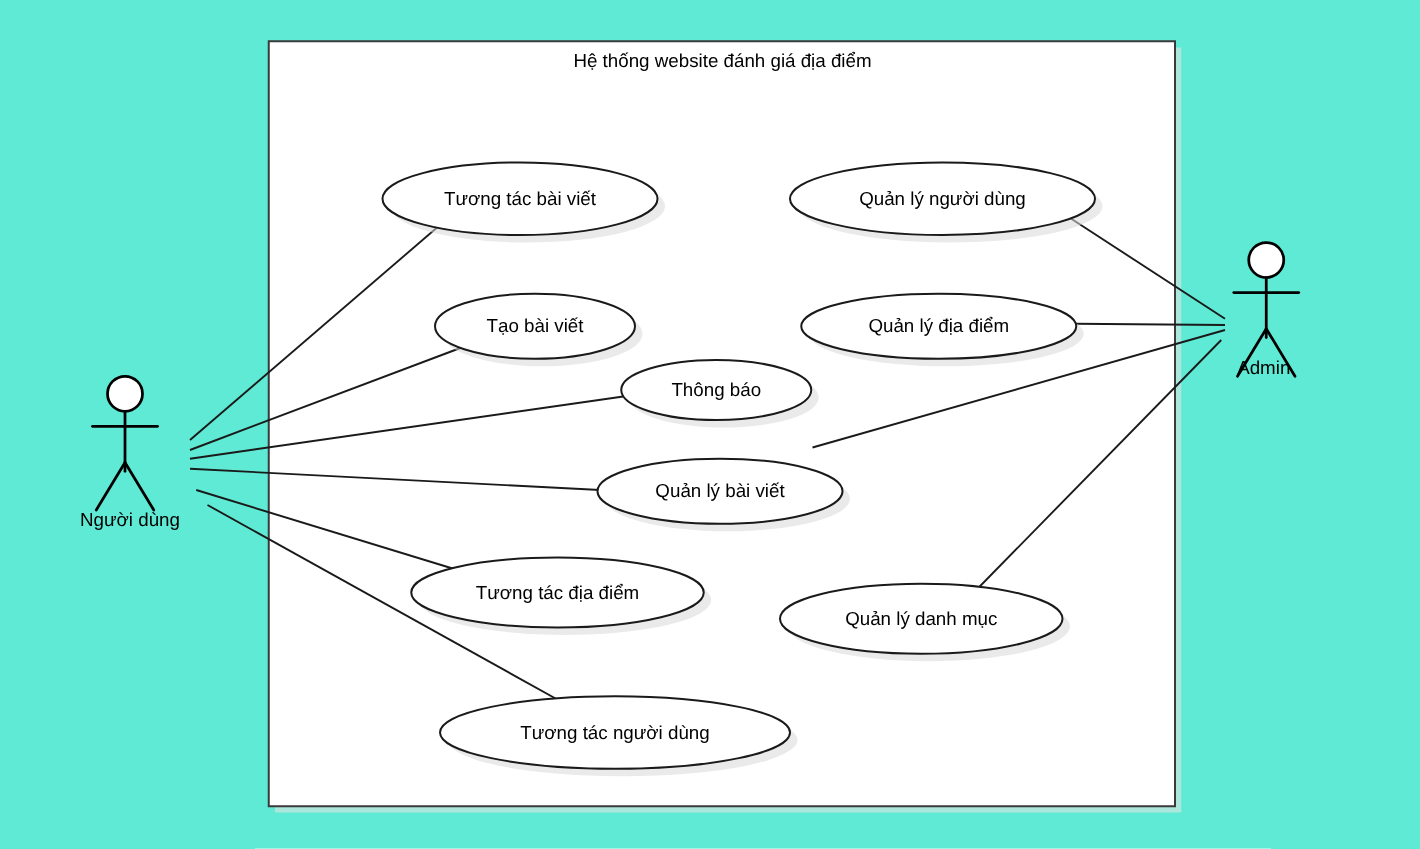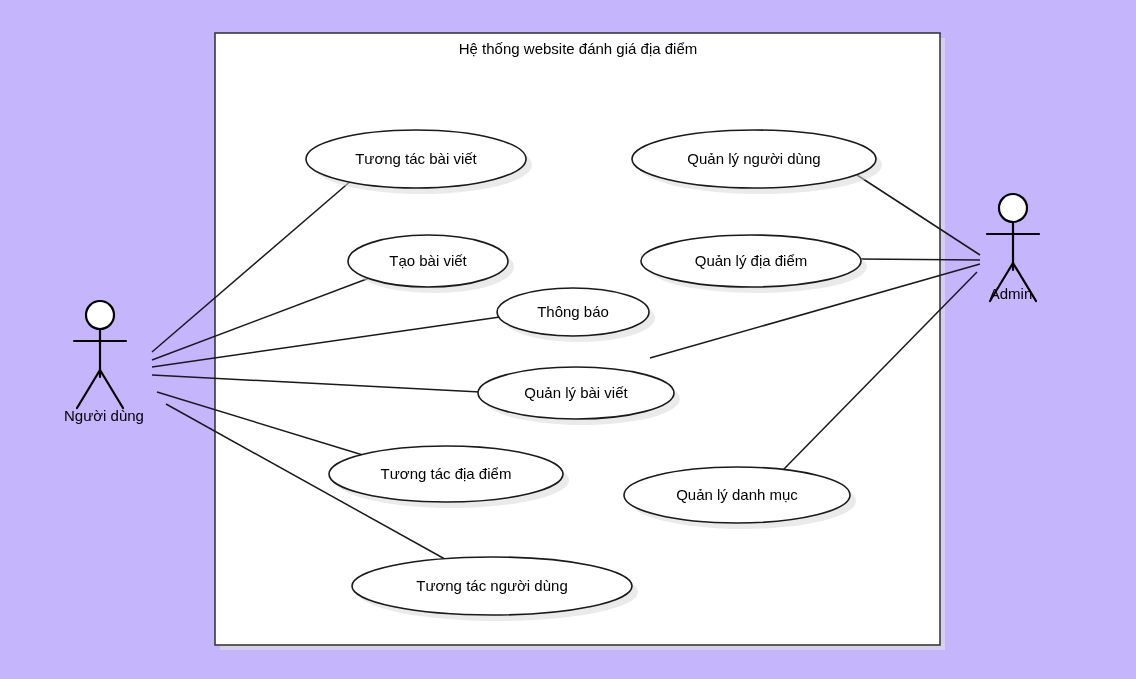--- a/index.html
+++ b/index.html
@@ -7,21 +7,21 @@
     padding: 0;
     background: #ffffff;
   }
   body {
     font-family: "Liberation Sans", sans-serif;
   }
   #diagram-root {
     position: relative;
     width: 1136px;
     height: 679px;
-    background: #c4b5fd;
+    background: #5eead4;
     overflow: hidden;
   }
   svg#uml-canvas {
     position: absolute;
     top: 0;
     left: 0;
     width: 1136px;
     height: 679px;
     display: block;
   }

